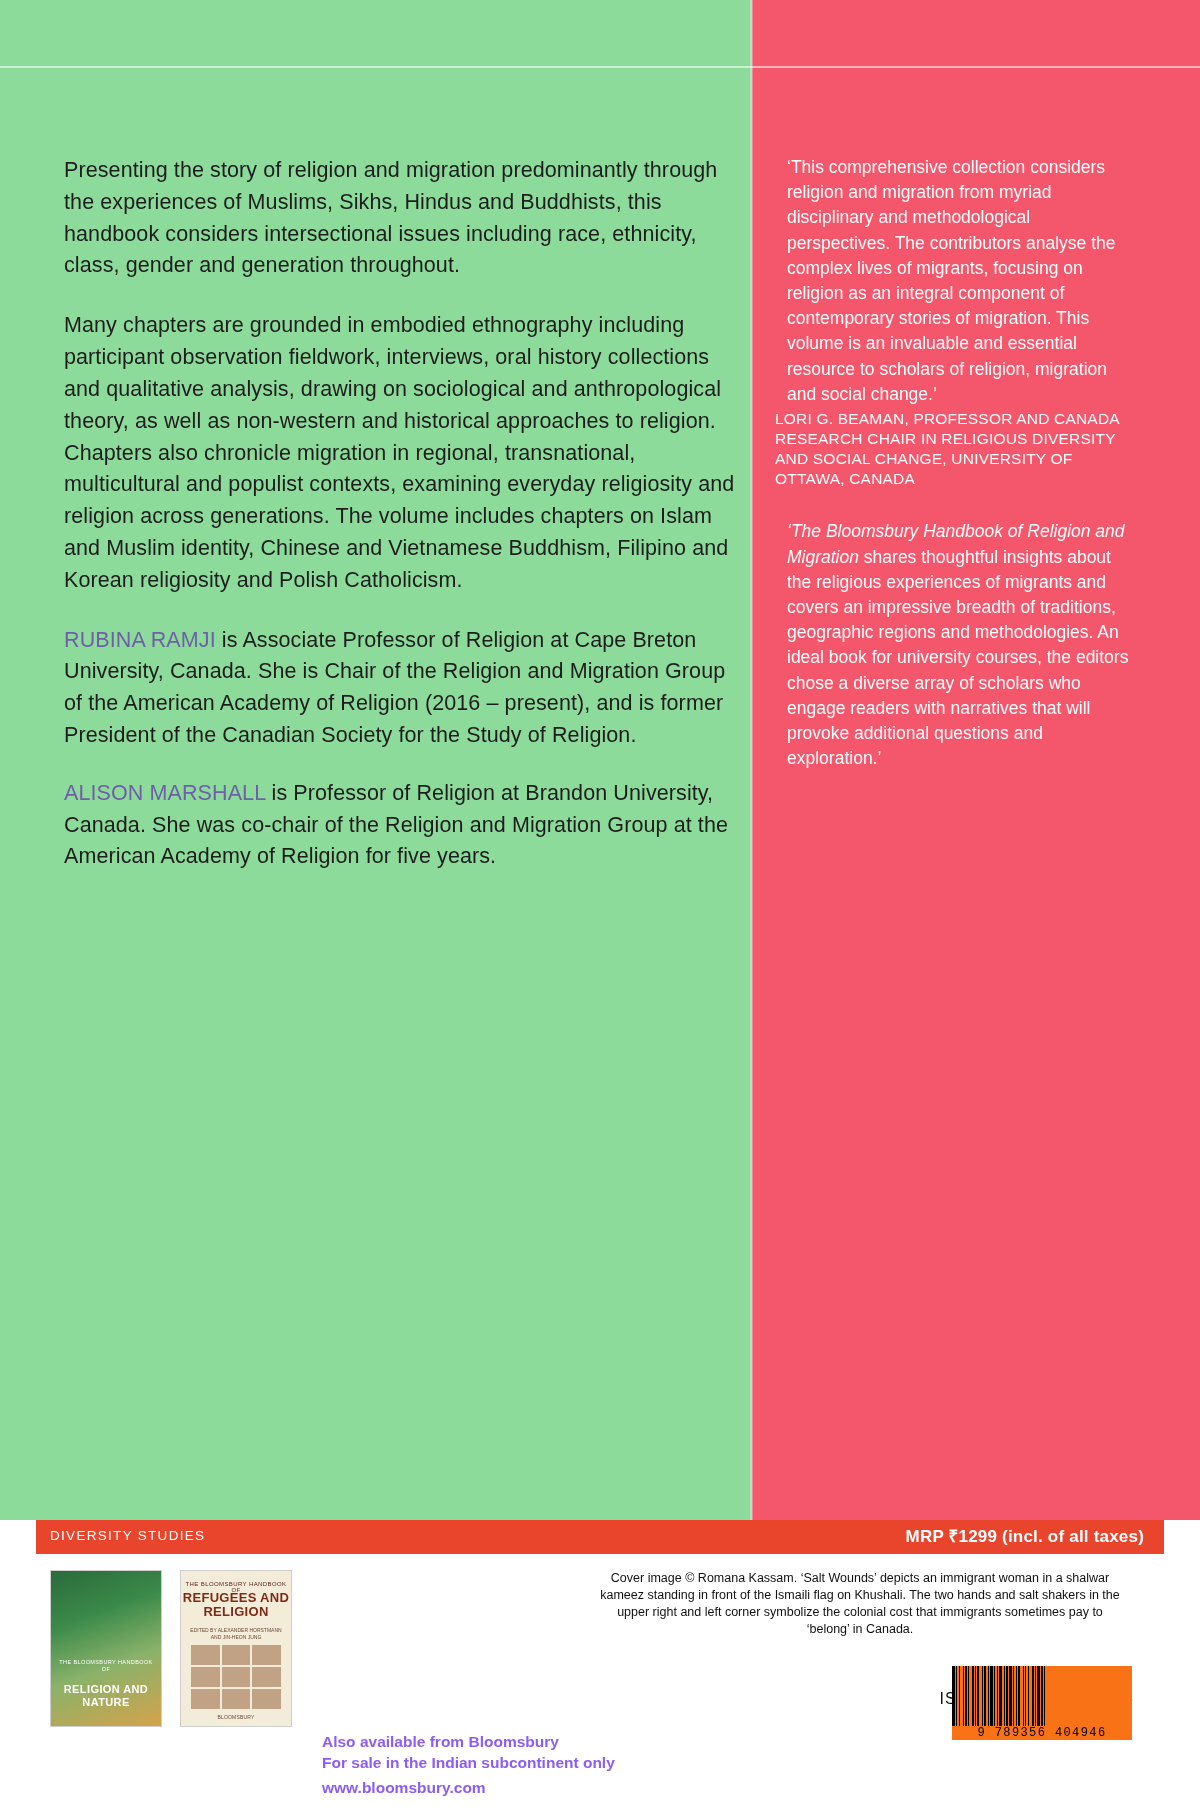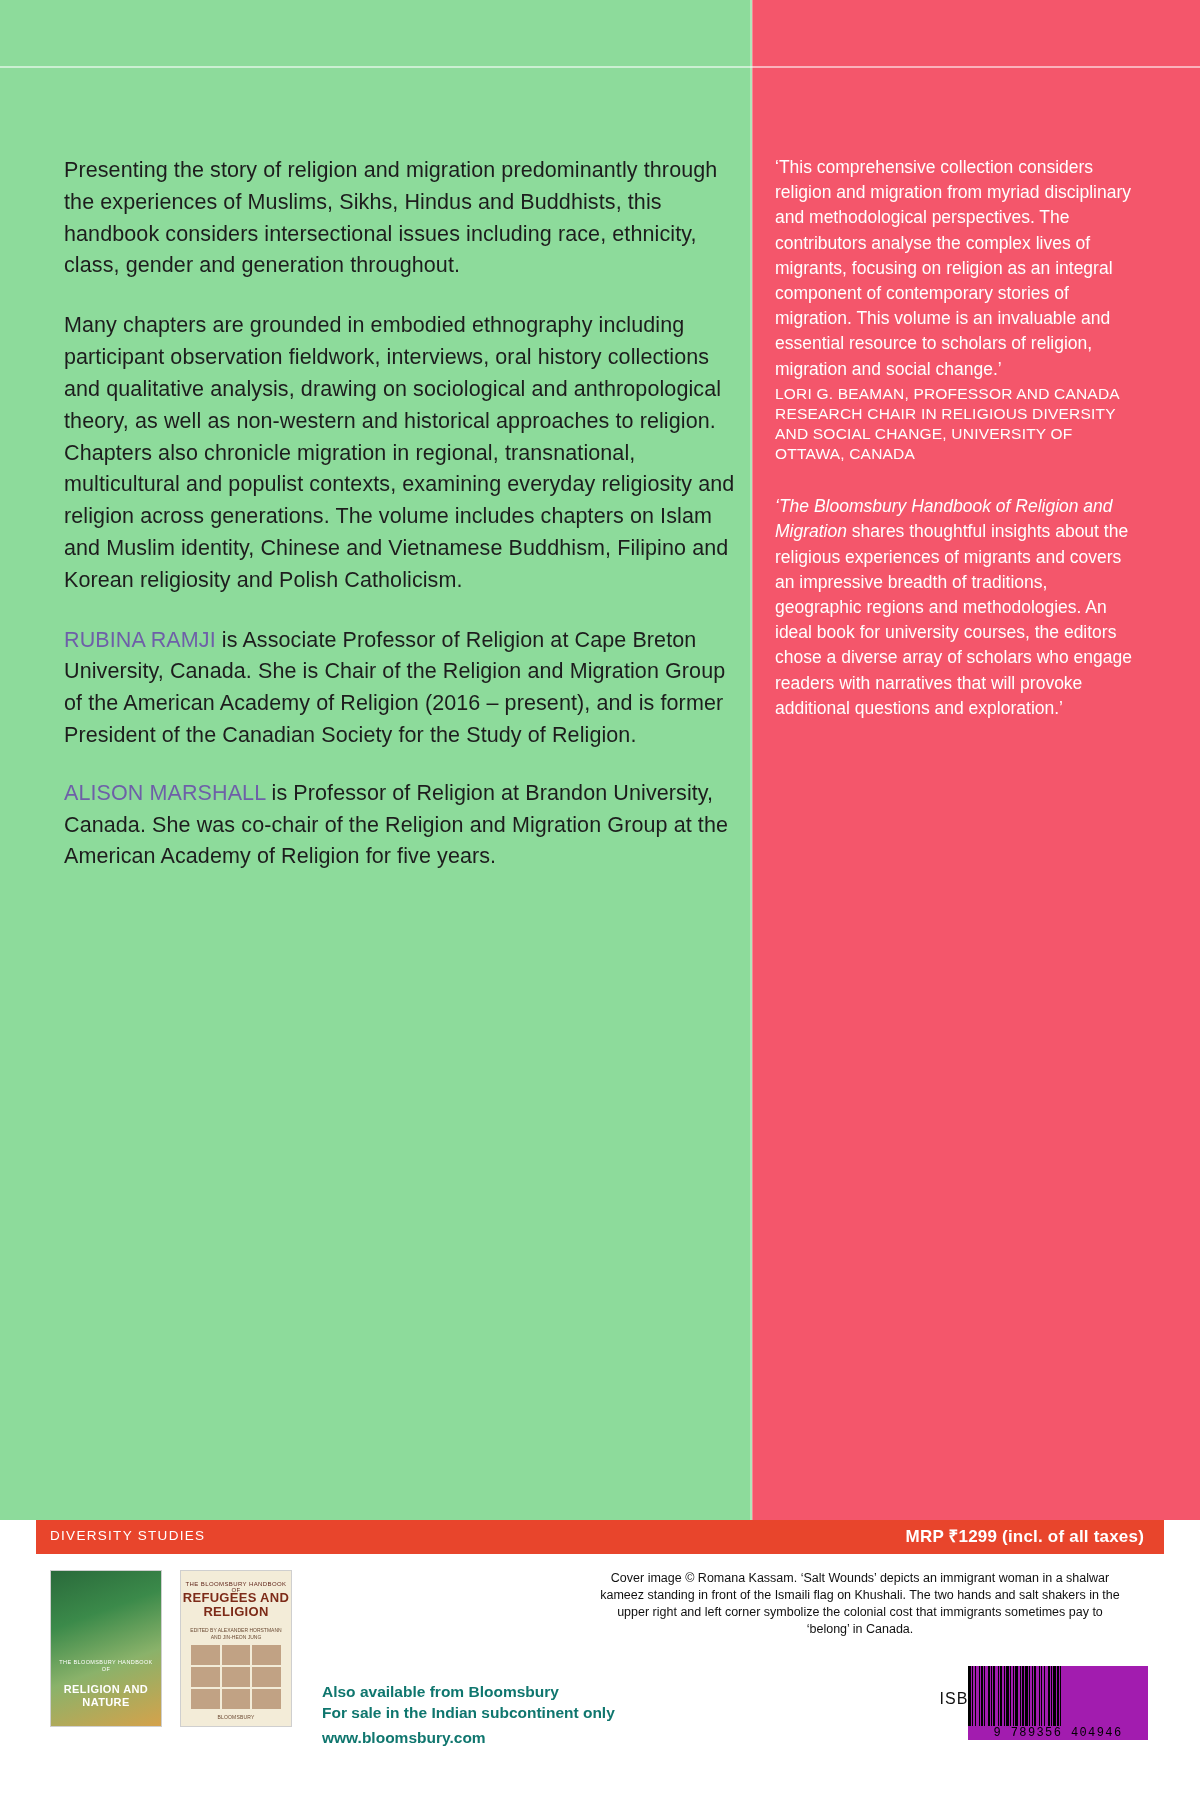--- a/index.html
+++ b/index.html
@@ -83,21 +83,21 @@
   .right-col {
     position: absolute;
     left: 775px;
     top: 155px;
     width: 360px;
     color: #ffffff;
   }
   .quote {
     font-size: 17.5px;
     line-height: 1.44;
-    margin: 0 0 2px 0;
+    margin: 0 0 2px 12px;
   }
   .quote.italic-title em {
     font-style: italic;
   }
   .attrib {
     font-size: 15.5px;
     line-height: 1.30;
     font-weight: normal;
     letter-spacing: 0.2px;
     margin: 2px 0 30px 0;
@@ -213,22 +213,22 @@
     position: absolute; left: 0; right: 0; bottom: 6px;
     text-align: center;
     color: #6b4a33;
     font-size: 5px;
     letter-spacing: .2px;
   }
 
   .also-block {
     position: absolute;
     left: 322px;
-    top: 1682px;
-    color: #0f766e;
+    top: 1732px;
+    color: #8b5cf6;
     font-size: 15.5px;
     line-height: 1.35;
     font-weight: bold;
   }
   .also-block .url {
     margin-top: 4px;
     font-weight: bold;
   }
 
   .cover-credit {
@@ -245,25 +245,25 @@
   .isbn-text {
     position: absolute;
     right: 66px;
     top: 1690px;
     font-size: 16px;
     letter-spacing: 1px;
     color: #111111;
   }
   .barcode {
     position: absolute;
-    right: 52px;
+    right: 68px;
     top: 1666px;
     width: 180px;
     height: 74px;
-    background: #a21caf;
+    background: #f97316;
   }
   .barcode .bars {
     position: absolute;
     inset: 0 0 14px 0;
     display: flex;
     align-items: stretch;
     gap: 0;
   }
   .barcode .bars span {
     display: block;

